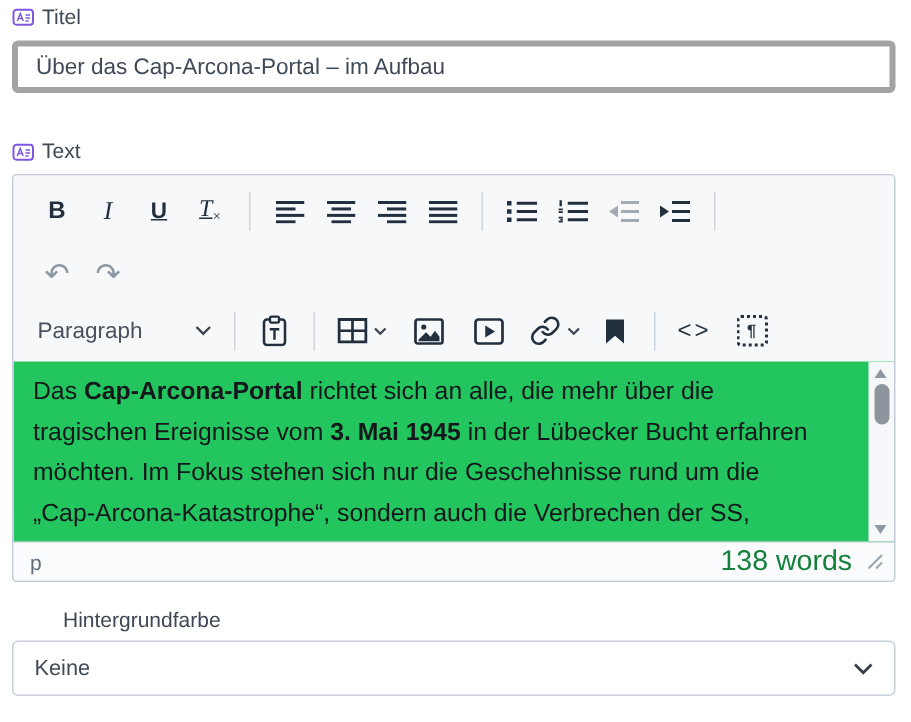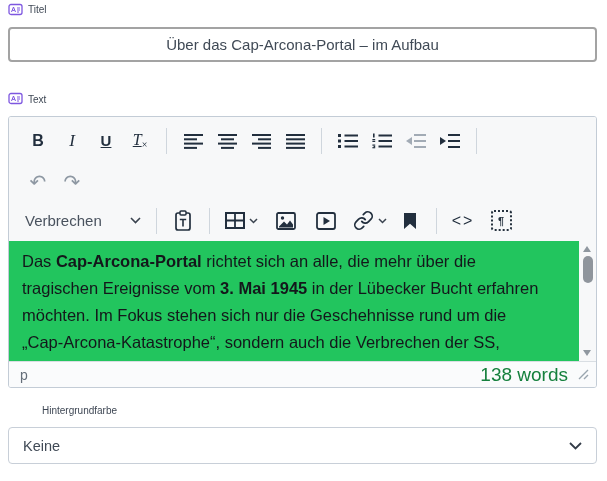--- a/index.html
+++ b/index.html
@@ -7,32 +7,31 @@
   body {
     font-family: "Liberation Sans", sans-serif;
     background: #fff;
     position: relative;
     overflow: hidden;
     --accent: #7e57e0;
   }
   .field-label {
     position: absolute;
     display: flex; align-items: center; gap: 5px;
-    font-size: 10px; color: #3e4754;
+    font-size: 14px; color: #3e4754;
   }
   .field-icon svg { display: block; }
   .text-input {
     position: absolute;
-    border: 2px solid #a3a3a3; border-radius: 4px;
+    border: 4px solid #a3a3a3; border-radius: 4px;
     background: #fff;
     font-family: "Liberation Sans", sans-serif;
     font-size: 15px; color: #404a56;
     padding: 0 12px;
     outline: none;
-    text-align: center;
   }
   
   .editor {
     position: absolute; left: 8px; top: 116px;
     width: 589px; height: 272px;
     border: 1px solid #c3ccd6; border-radius: 3px;
     display: flex; flex-direction: column;
     overflow: hidden; background: #fff;
   }
   .toolbar { background: #f7f8f9; flex: 0 0 auto; }
@@ -247,21 +246,21 @@
       <div class="tb-btn disabled">
         <span class="glyph-arrow">↶</span>
       </div>
       <div class="tb-btn disabled">
         <span class="glyph-arrow">↷</span>
       </div>
     </div>
 
     <div class="tb-row tb-row3">
       <div class="para-ctl">
-        <span>Verbrechen</span>
+        <span>Paragraph</span>
         <svg width="11" height="7" viewBox="0 0 11 7">
           <polyline points="1,1 5.5,5.5 10,1" fill="none" stroke="#3a434f" stroke-width="1.6"></polyline>
         </svg>
       </div>
       <div class="sep"></div>
       <div class="tb-btn">
         <svg width="20" height="21" viewBox="0 0 20 21">
           <rect x="3" y="3" width="14" height="17" rx="2" fill="none" stroke="#222f3e" stroke-width="1.7"></rect>
           <rect x="7" y="1" width="6" height="4" rx="1" fill="#f7f8f9" stroke="#222f3e" stroke-width="1.5"></rect>
           <path d="M6.8 9.5 H13.2 M10 9.5 V16.5" fill="none" stroke="#222f3e" stroke-width="1.6"></path>

